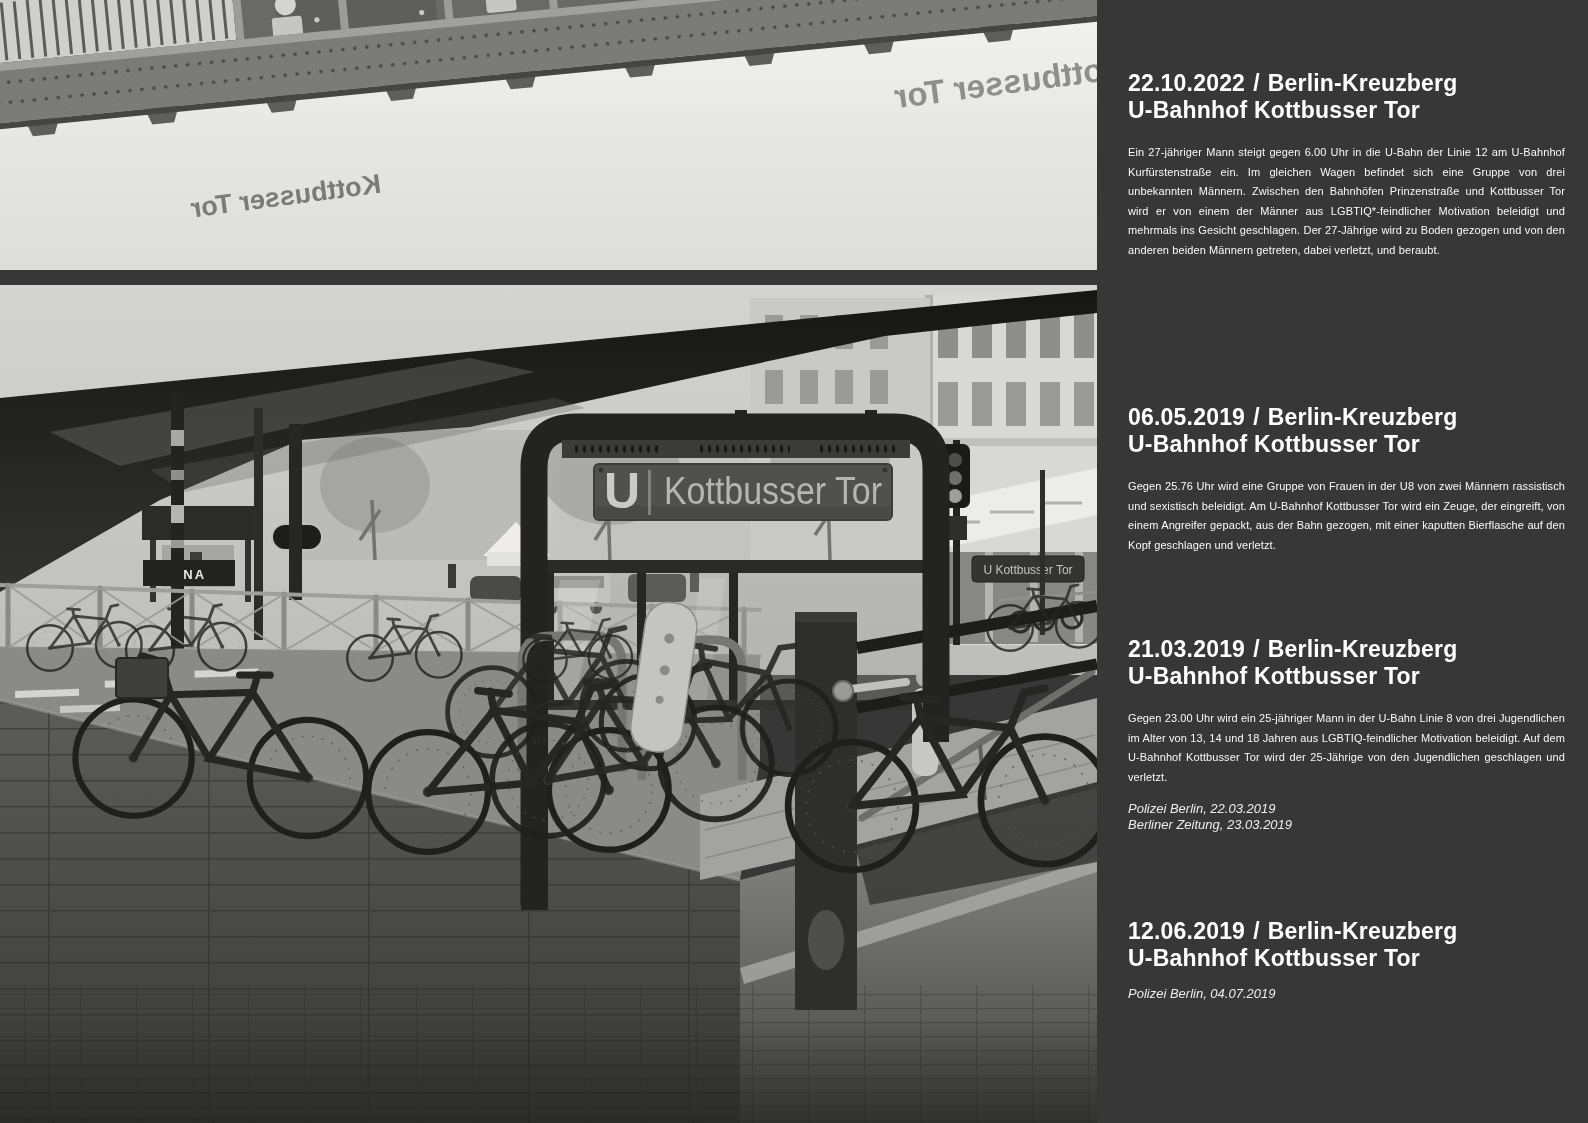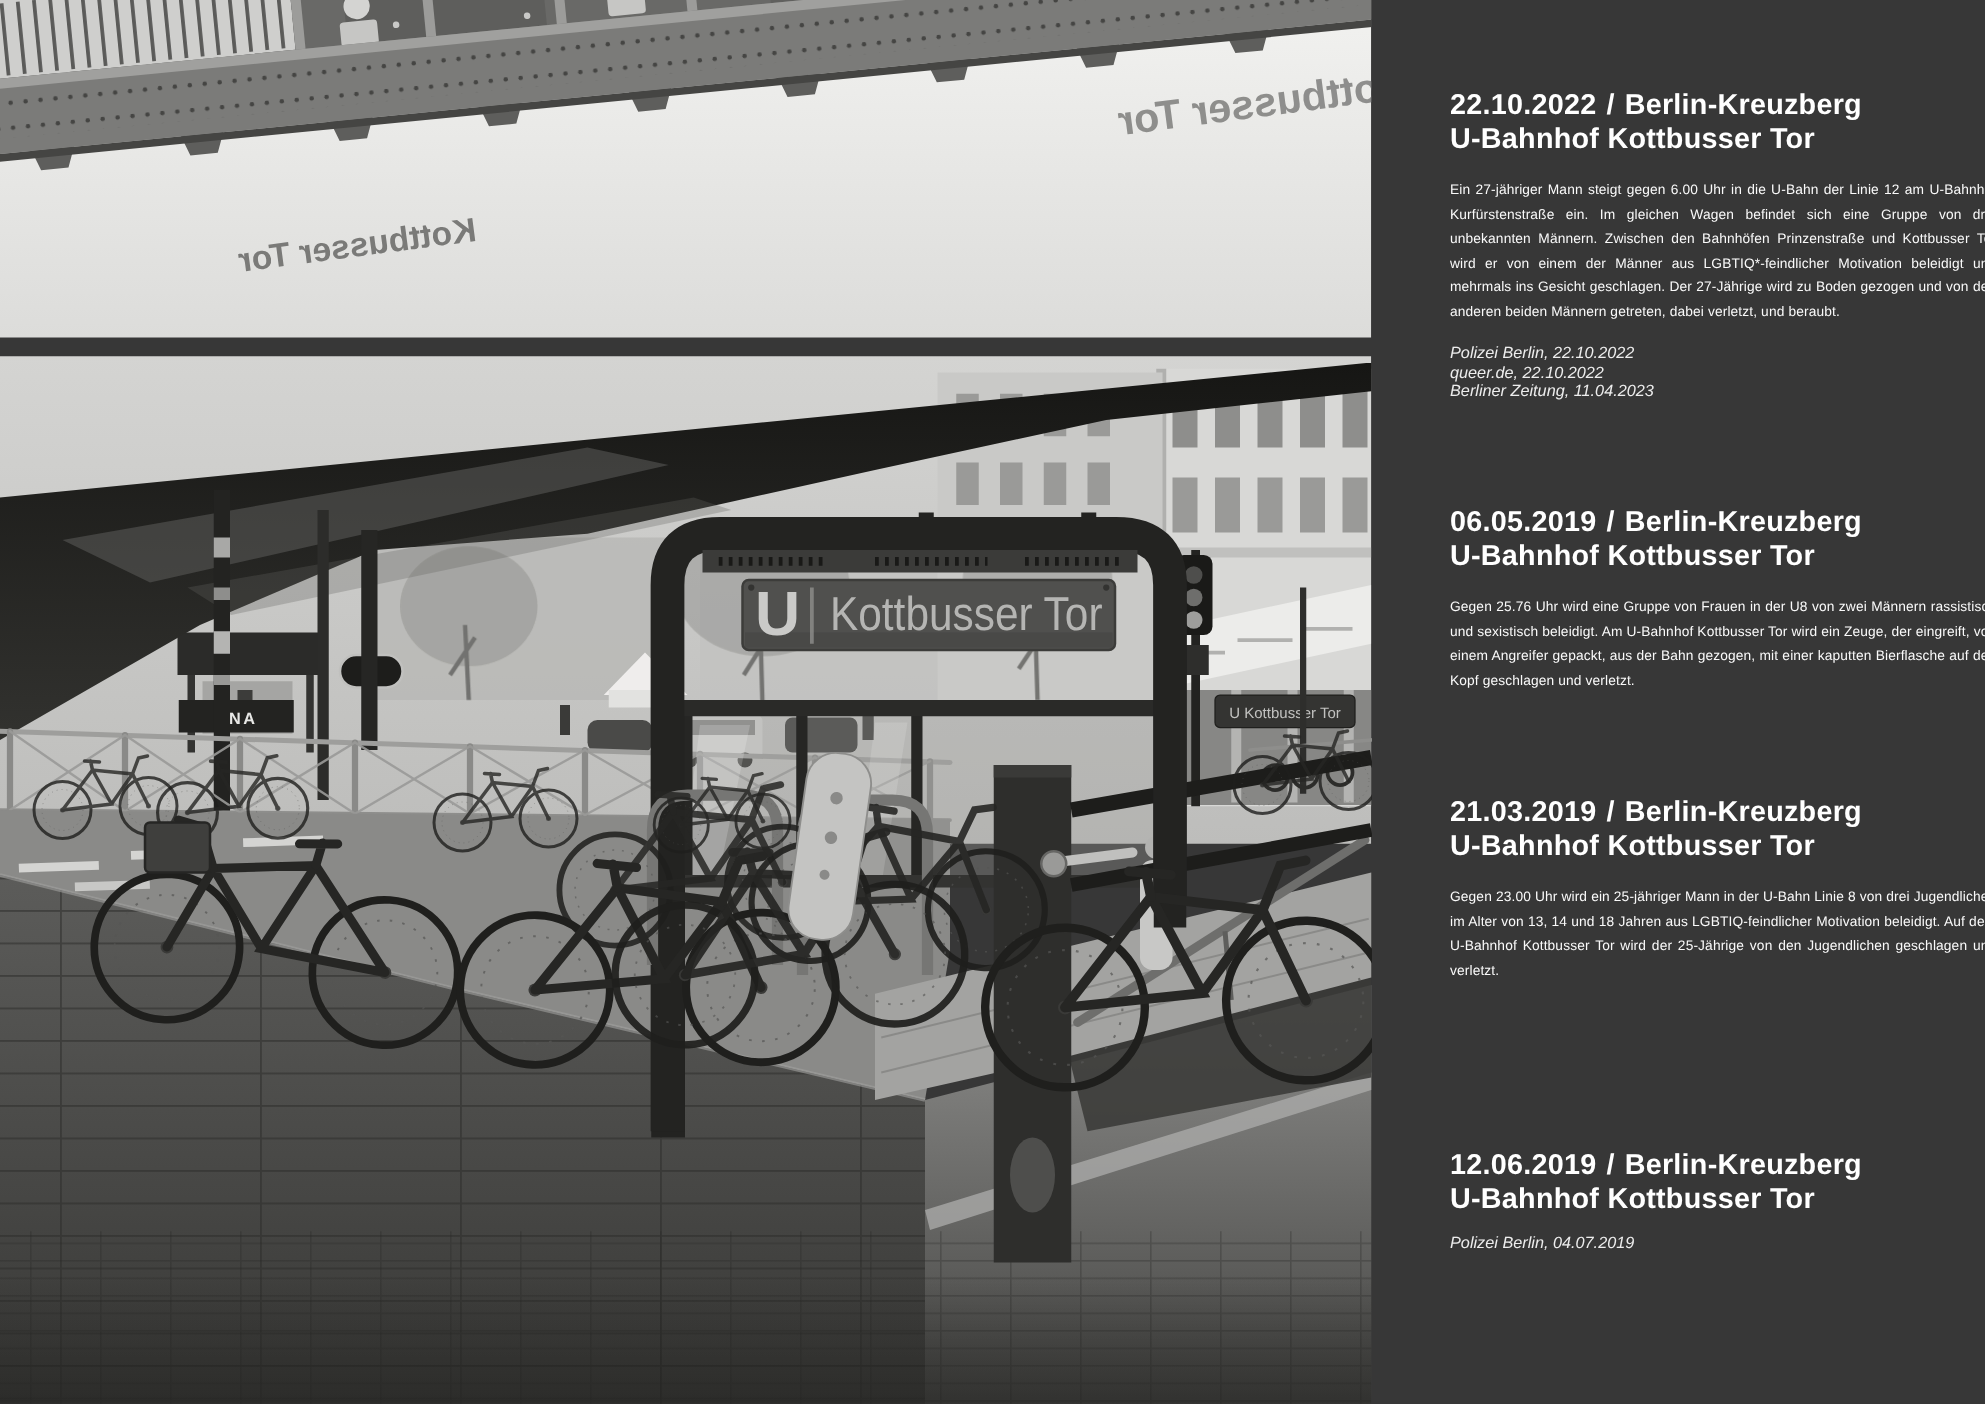--- a/index.html
+++ b/index.html
@@ -1,20 +1,20 @@
 <!DOCTYPE html>
 <html><head>
 <meta charset="utf-8">
 <style>
   html,body{margin:0;padding:0;background:#1a1a1a;}
   .page{position:relative;width:1588px;height:1123px;display:flex;overflow:hidden;
         font-family:"Liberation Sans",sans-serif;background:#373737;}
   .photo{width:1097px;height:1123px;flex:0 0 auto;position:relative;}
   .photo svg{display:block;}
-  .panel{position:relative;width:422px;height:1123px;flex:0 0 auto;color:#ffffff;margin-left:32px;}
+  .panel{position:relative;width:422px;height:1123px;flex:0 0 auto;color:#ffffff;}
   .entry{position:absolute;left:31px;width:437px;}
   .entry.e1{top:70px;} .entry.e2{top:404px;} .entry.e3{top:636px;} .entry.e4{top:918px;}
   .entry h2{margin:0;font-size:23px;line-height:27px;font-weight:700;color:#ffffff;letter-spacing:.2px;}
   .entry h2 .sep{padding:0 8px;font-weight:700;}
   .entry .body{margin-top:19px;font-size:11px;line-height:19.5px;color:#fafafa;
                text-align:justify;letter-spacing:.1px;}
   .entry .sources{margin-top:14px;font-size:13px;line-height:15.5px;font-style:italic;color:#ededed;}
   
   .tire{fill:none;stroke:#1f1f1d;stroke-width:6;}
   .spokes{fill:none;stroke:#565654;stroke-width:1.5;stroke-dasharray:2 8;opacity:.7;}
@@ -405,41 +405,40 @@
   </div>
 
   <div class="panel">
 
     <section class="entry e1">
       <h2>
         <span>22.10.2022</span><span class="sep">/</span><span>Berlin-Kreuzberg</span><br>
         <span>U-Bahnhof Kottbusser Tor</span>
       </h2>
       <div class="body">Ein 27-jähriger Mann steigt gegen 6.00 Uhr in die U-Bahn der Linie 12 am U-Bahnhof Kurfürstenstraße ein. Im gleichen Wagen befindet sich eine Gruppe von drei unbekannten Männern. Zwischen den Bahnhöfen Prinzenstraße und Kottbusser Tor wird er von einem der Männer aus LGBTIQ*-feindlicher Motivation beleidigt und mehrmals ins Gesicht geschlagen. Der 27-Jährige wird zu Boden gezogen und von den anderen beiden Männern getreten, dabei verletzt, und beraubt.</div>
-      <div class="sources">
-        <div>Polizei Berlin, 22.10.2022</div>
-        <div>queer.de, 22.10.2022</div>
-        <div>Berliner Zeitung, 11.04.2023</div>
-      </div>
     </section>
 
     <section class="entry e2">
       <h2>
         <span>06.05.2019</span><span class="sep">/</span><span>Berlin-Kreuzberg</span><br>
         <span>U-Bahnhof Kottbusser Tor</span>
       </h2>
       <div class="body">Gegen 25.76 Uhr wird eine Gruppe von Frauen in der U8 von zwei Männern rassistisch und sexistisch beleidigt. Am U-Bahnhof Kottbusser Tor wird ein Zeuge, der eingreift, von einem Angreifer gepackt, aus der Bahn gezogen, mit einer kaputten Bierflasche auf den Kopf geschlagen und verletzt.</div>
     </section>
 
     <section class="entry e3">
       <h2>
         <span>21.03.2019</span><span class="sep">/</span><span>Berlin-Kreuzberg</span><br>
         <span>U-Bahnhof Kottbusser Tor</span>
       </h2>
       <div class="body">Gegen 23.00 Uhr wird ein 25-jähriger Mann in der U-Bahn Linie 8 von drei Jugendlichen im Alter von 13, 14 und 18 Jahren aus LGBTIQ-feindlicher Motivation beleidigt. Auf dem U-Bahnhof Kottbusser Tor wird der 25-Jährige von den Jugendlichen geschlagen und verletzt.</div>
+      <div class="sources">
+        <div>Polizei Berlin, 22.03.2019</div>
+        <div>Berliner Zeitung, 23.03.2019</div>
+      </div>
     </section>
 
     <section class="entry e4">
       <h2>
         <span>12.06.2019</span><span class="sep">/</span><span>Berlin-Kreuzberg</span><br>
         <span>U-Bahnhof Kottbusser Tor</span>
       </h2>
       <div class="sources">
         <div>Polizei Berlin, 04.07.2019</div>
       </div>

